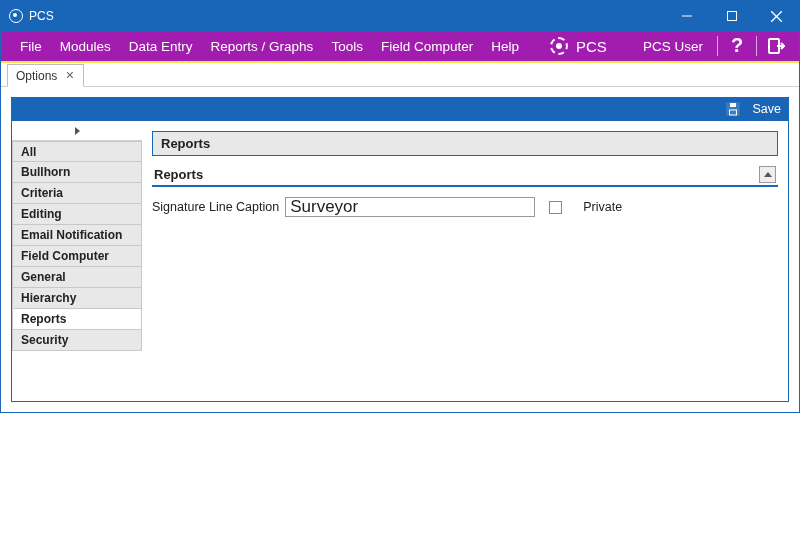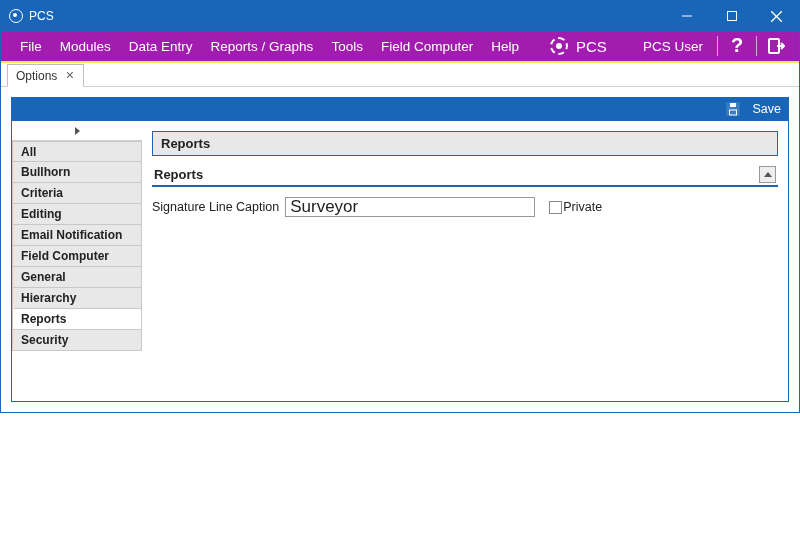--- a/index.html
+++ b/index.html
@@ -276,21 +276,21 @@
       width: 250px;
       height: 20px;
       border: 1px solid #999;
       font-size: 17px;
       padding: 1px 4px;
       color: #222;
     }
     .checkbox-wrap {
       display: flex;
       align-items: center;
-      gap: 1px;
+      gap: 21px;
       margin-left: 8px;
     }
     .checkbox-box {
       width: 13px;
       height: 13px;
       border: 1px solid #888;
       background: #fff;
     }
   </style>
 </head>

